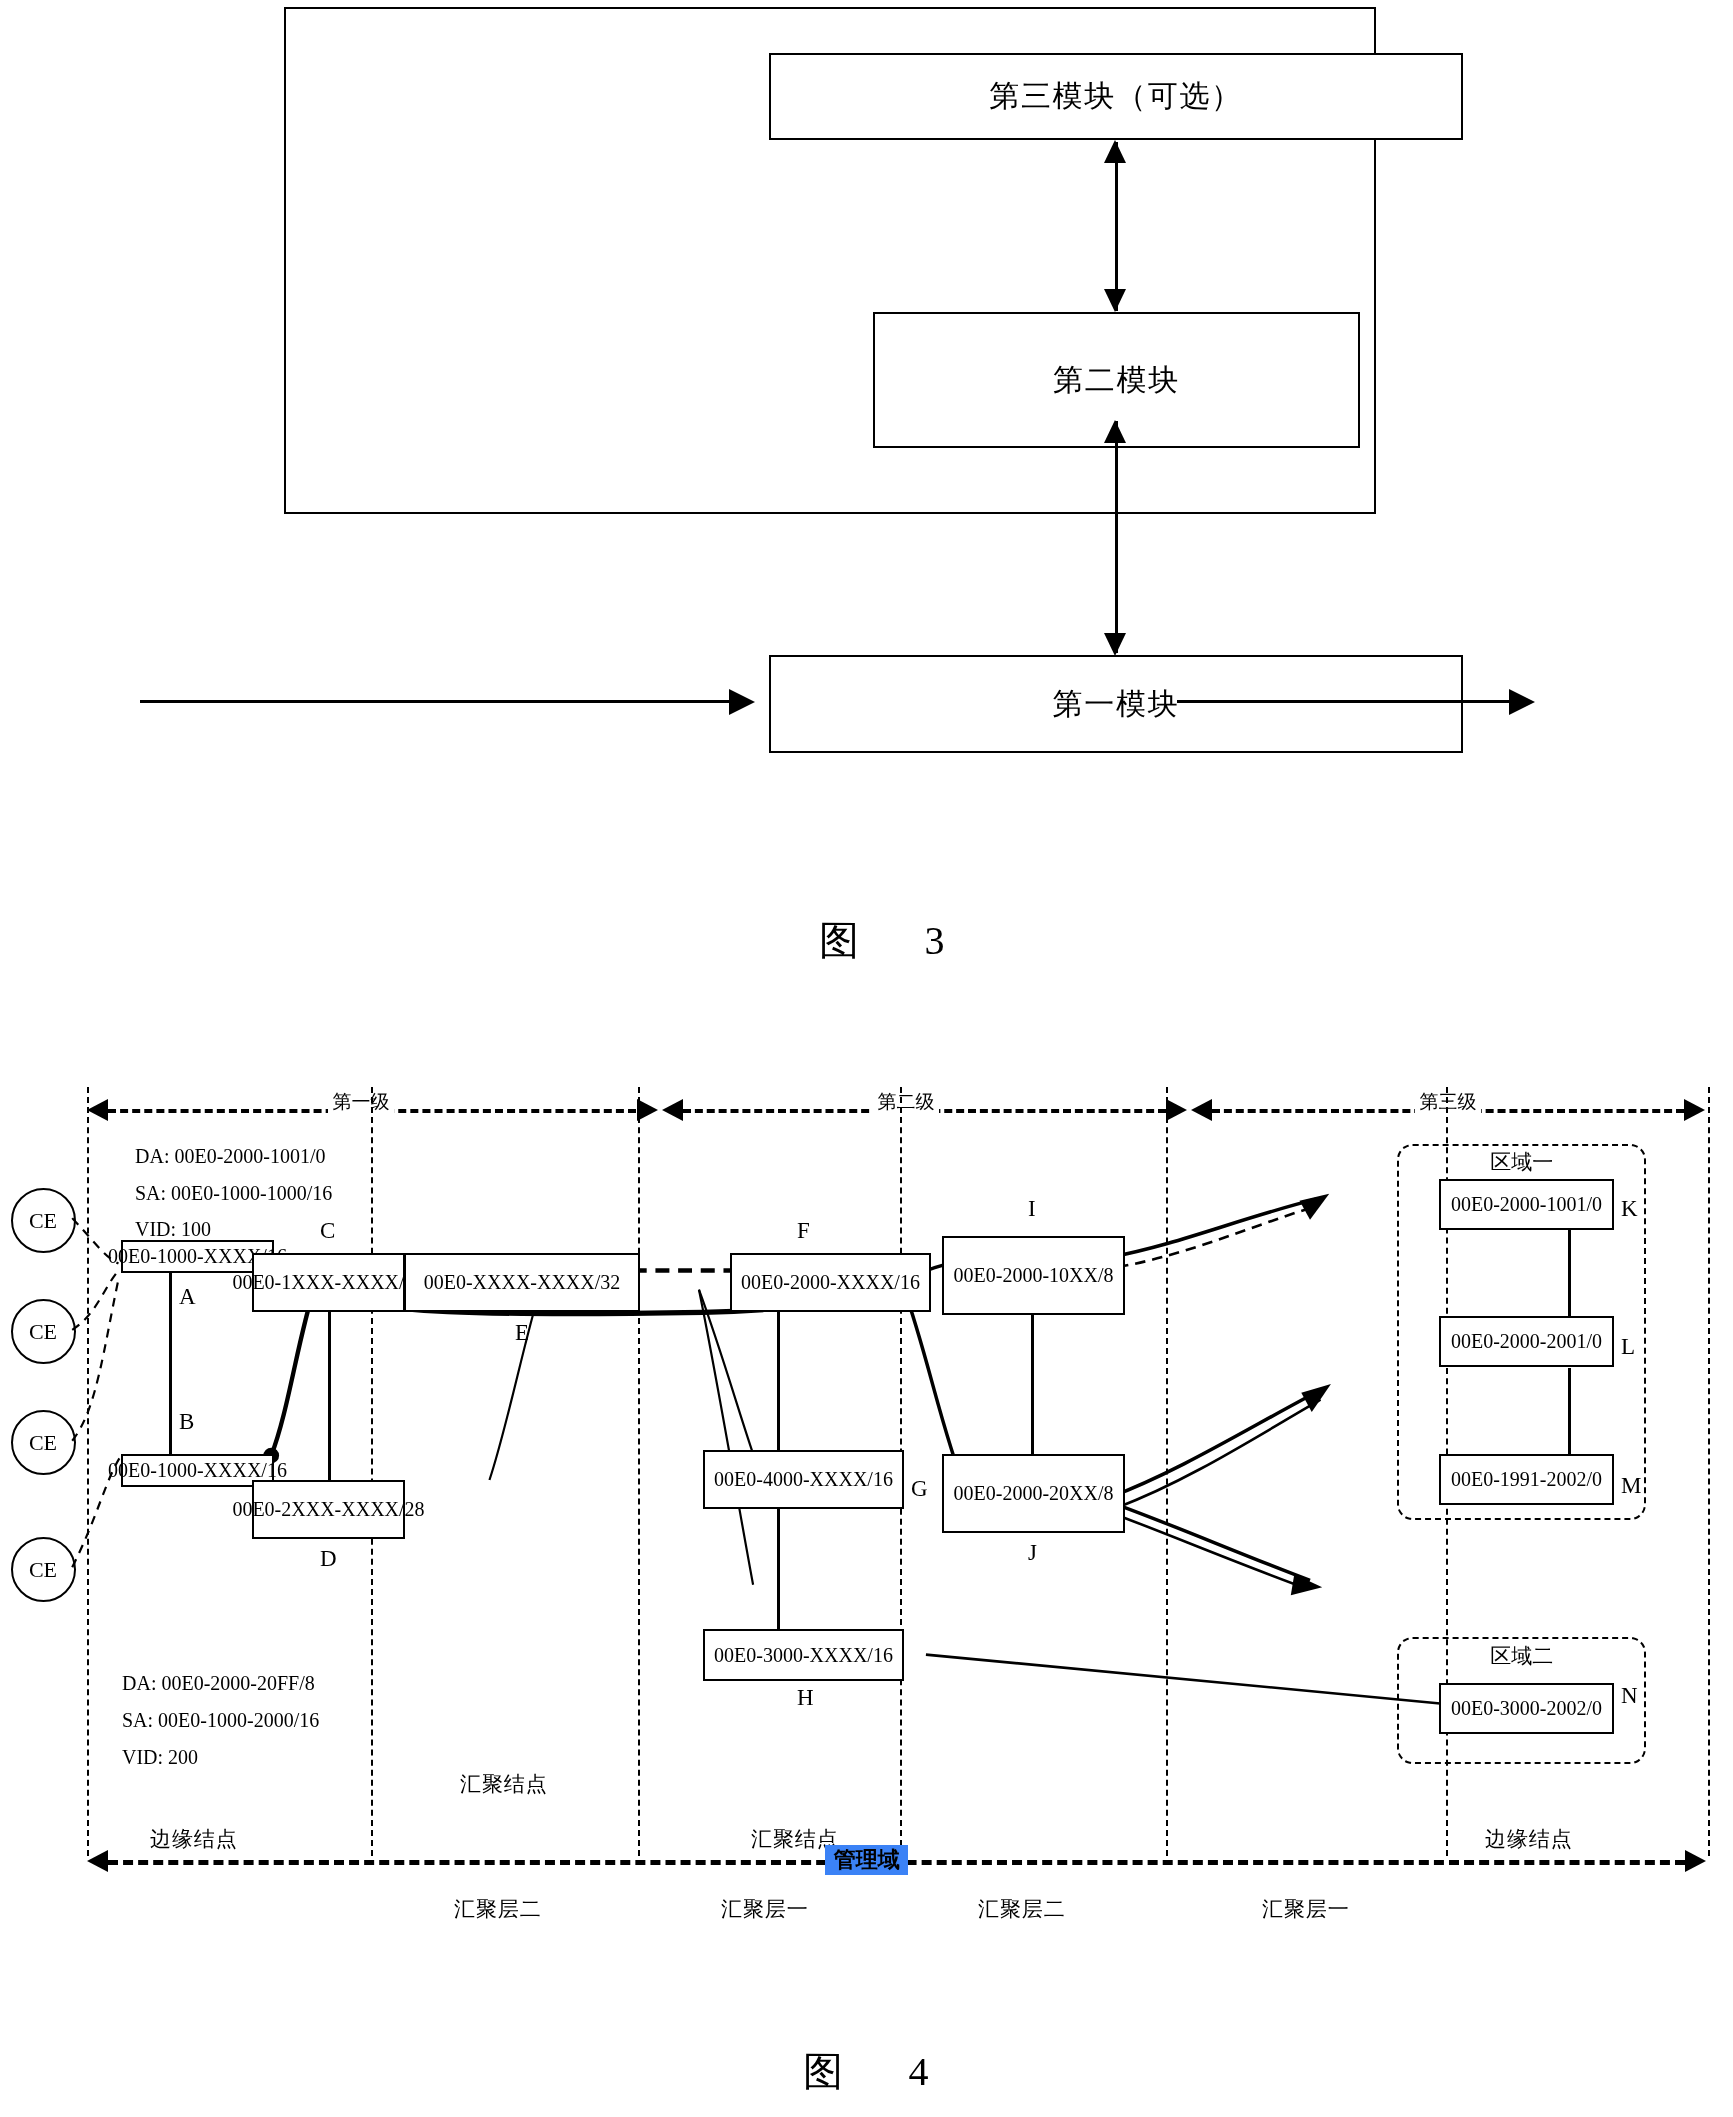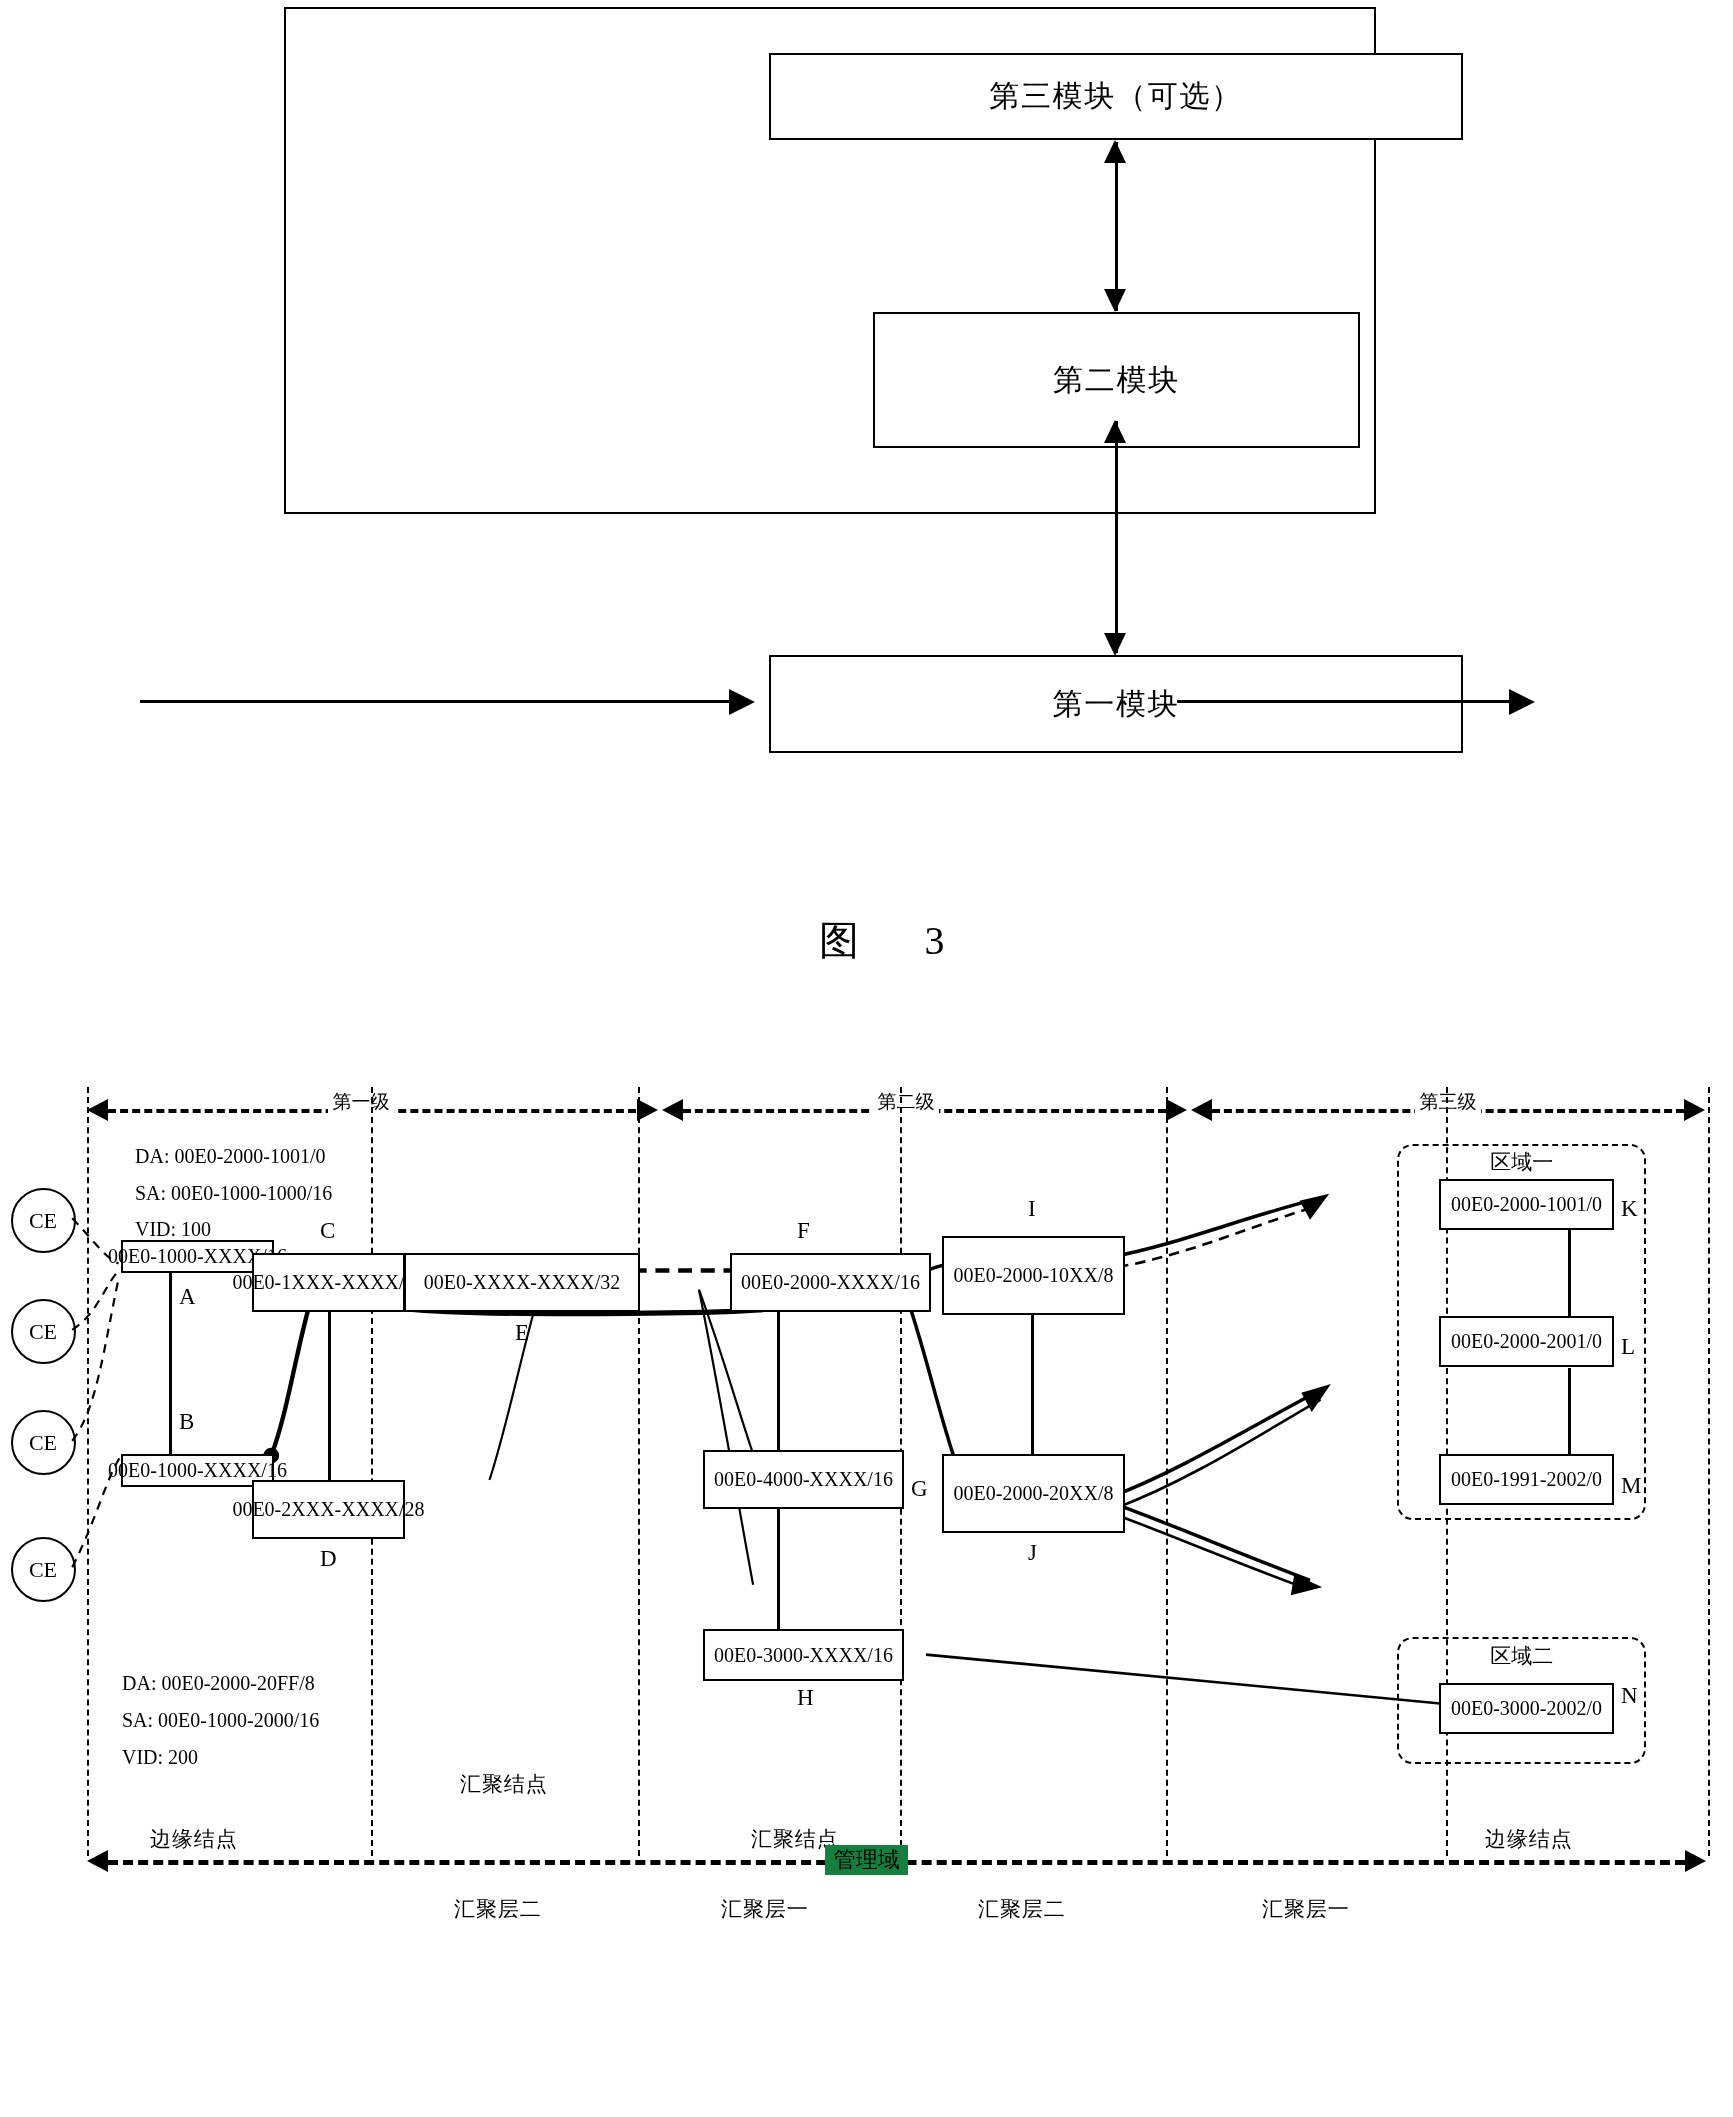--- a/index.html
+++ b/index.html
@@ -173,23 +173,24 @@
     white-space: nowrap;
   }
   #mgmt-arrow {
     position: absolute;
     height: 0;
     border-top: 5.2px dashed #000;
   }
   #mgmt-label {
     position: absolute;
     font-size: 22px;
-    background: #15803d;
+    background: #3b82f6;
     padding: 0 8.7px;
     white-space: nowrap;
+    font-weight: bold;
   }
   svg.overlay {
     position: absolute;
     left: 0; top: 0;
     width: 1734px; height: 838px;
     pointer-events: none;
     z-index: 3;
   }
 </style>
 </head>
@@ -410,15 +411,18 @@
     <div class="txt cjk" style="left:721px; top:834px;">汇聚层一</div>
     <div class="txt cjk" style="left:978px; top:834px;">汇聚层二</div>
     <div class="txt cjk" style="left:1262px; top:834px;">汇聚层一</div>
   </div>
 
   <div class="tri tri-l" style="left:87px; top:1850px;"></div>
   <div id="mgmt-arrow" style="left:108px; top:1860px; width:1577px;"></div>
   <div class="tri tri-r" style="left:1685px; top:1850px;"></div>
   <div id="mgmt-label" style="left:825px; top:1845px;">管理域</div>
 
+  <div class="fig-caption" style="top:2044px;">
+    <span>图</span><span class="gap"></span><span>4</span>
+  </div>
 
 </div>
 
 
 </body></html>

